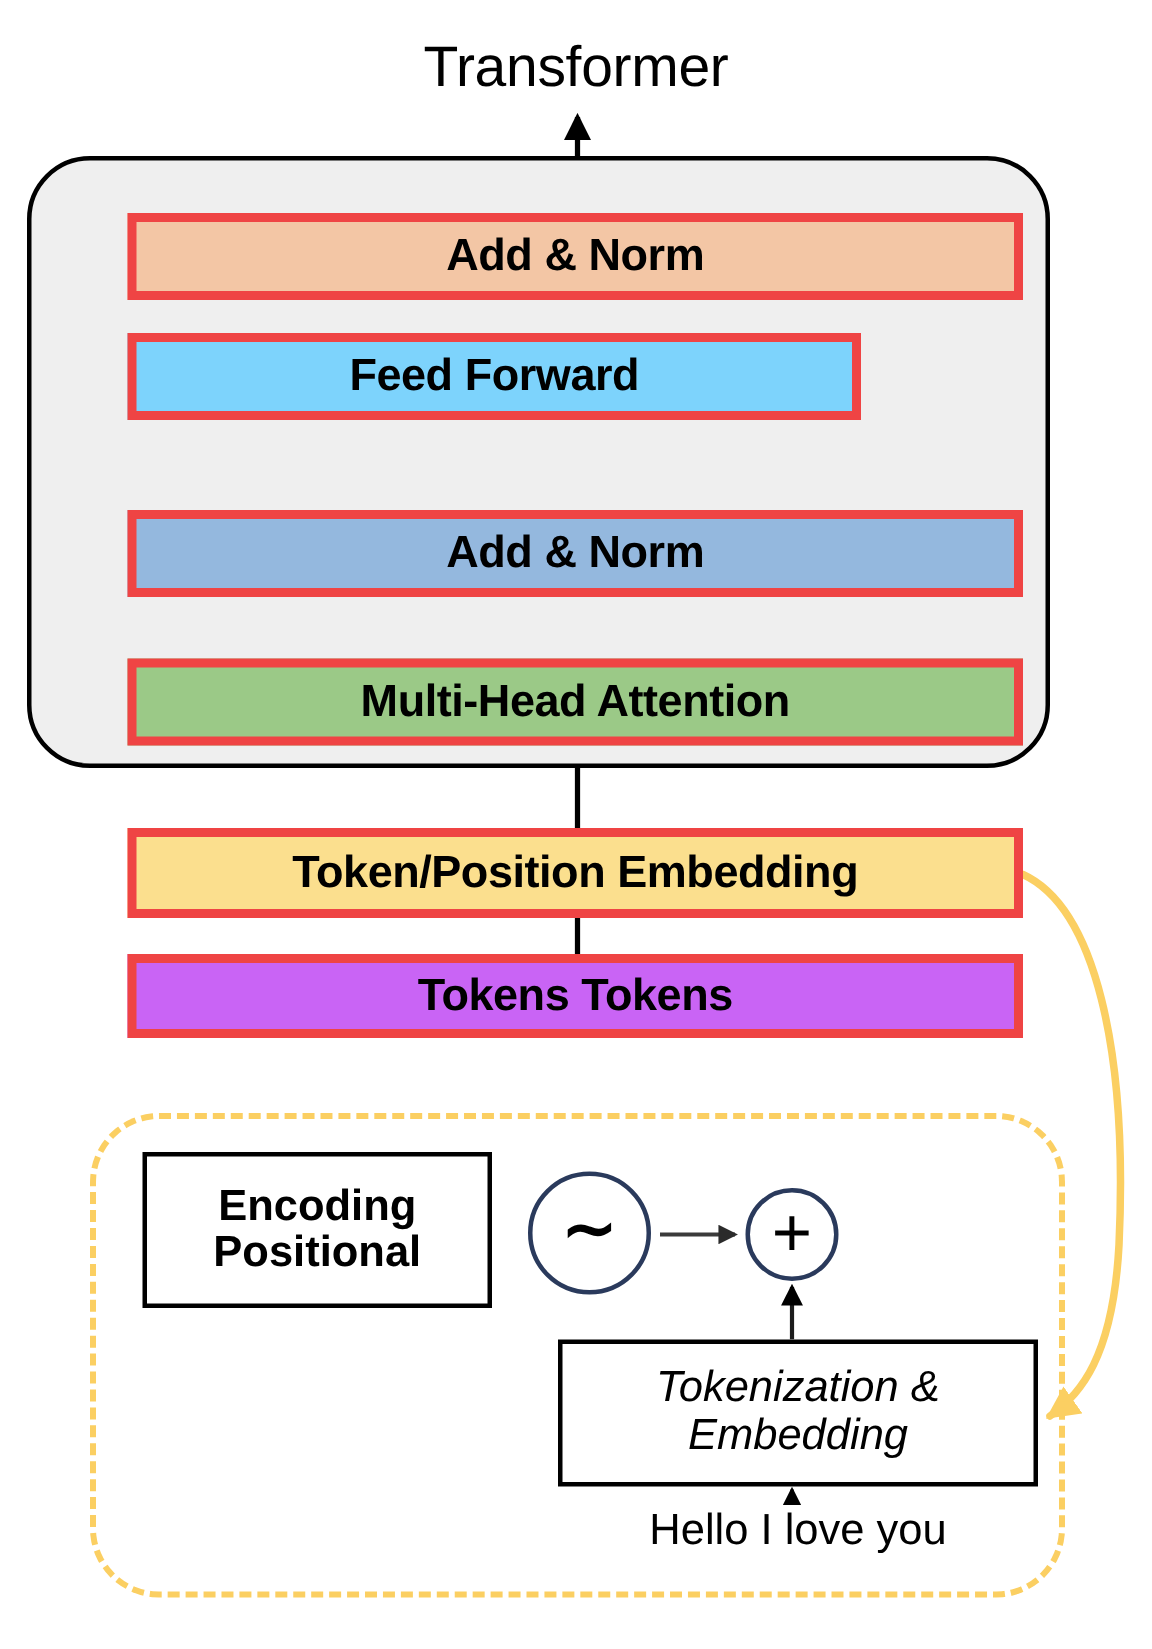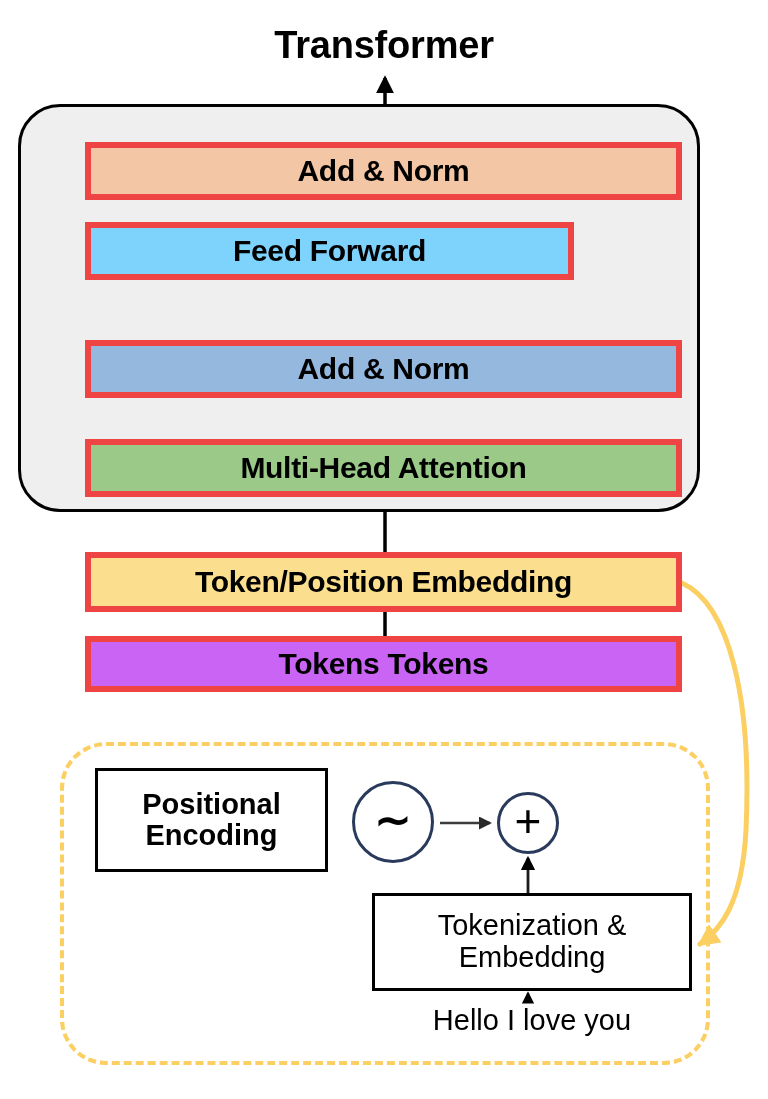--- a/index.html
+++ b/index.html
@@ -27,21 +27,21 @@
   }
 
   
   .diagram-title {
     position: absolute;
     left: 0;
     top: 24px;
     width: 768px;
     text-align: center;
     font-size: 38px;
-    font-weight: 700;
+    font-weight: 400;
     color: #000000;
     letter-spacing: -0.2px;
   }
 
   
   .encoder-container {
     position: absolute;
     left: 18px;
     top: 104px;
     width: 682px;
@@ -119,21 +119,21 @@
     box-sizing: border-box;
     display: flex;
     flex-direction: column;
     align-items: center;
     justify-content: center;
     font-size: 29px;
     font-weight: 400;
     line-height: 1.1;
     color: #000000;
   }
-  .block-tokenize span { display: block; }
+  .block-tokenize span { display: block; font-style: italic; }
 
   .sample-text {
     position: absolute;
     left: 372px;
     top: 1004px;
     width: 320px;
     text-align: center;
     font-size: 29px;
     font-weight: 400;
     color: #000000;
@@ -232,22 +232,22 @@
 
   <div class="block block-mha">Multi-Head Attention</div>
 
   <div class="block block-embed">Token/Position Embedding</div>
 
   <div class="block block-tokens">Tokens Tokens</div>
 
   <div class="detail-region"></div>
 
   <div class="block-posenc">
+    <span>Encoding</span>
     <span>Positional</span>
-    <span>Encoding</span>
   </div>
 
   <div class="node-circle node-sine">
     <span class="sine-glyph">∼</span>
   </div>
 
   <div class="node-circle node-plus">
     <span class="plus-glyph">+</span>
   </div>
 

